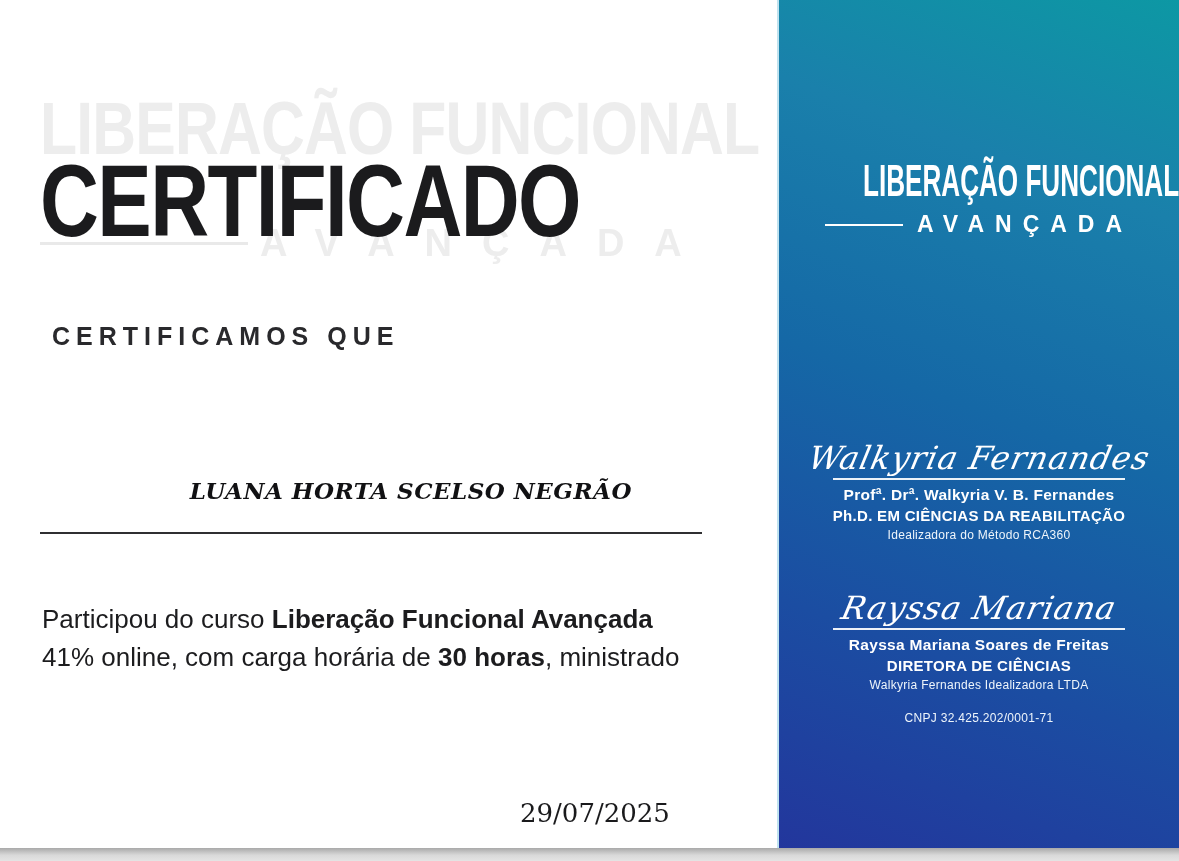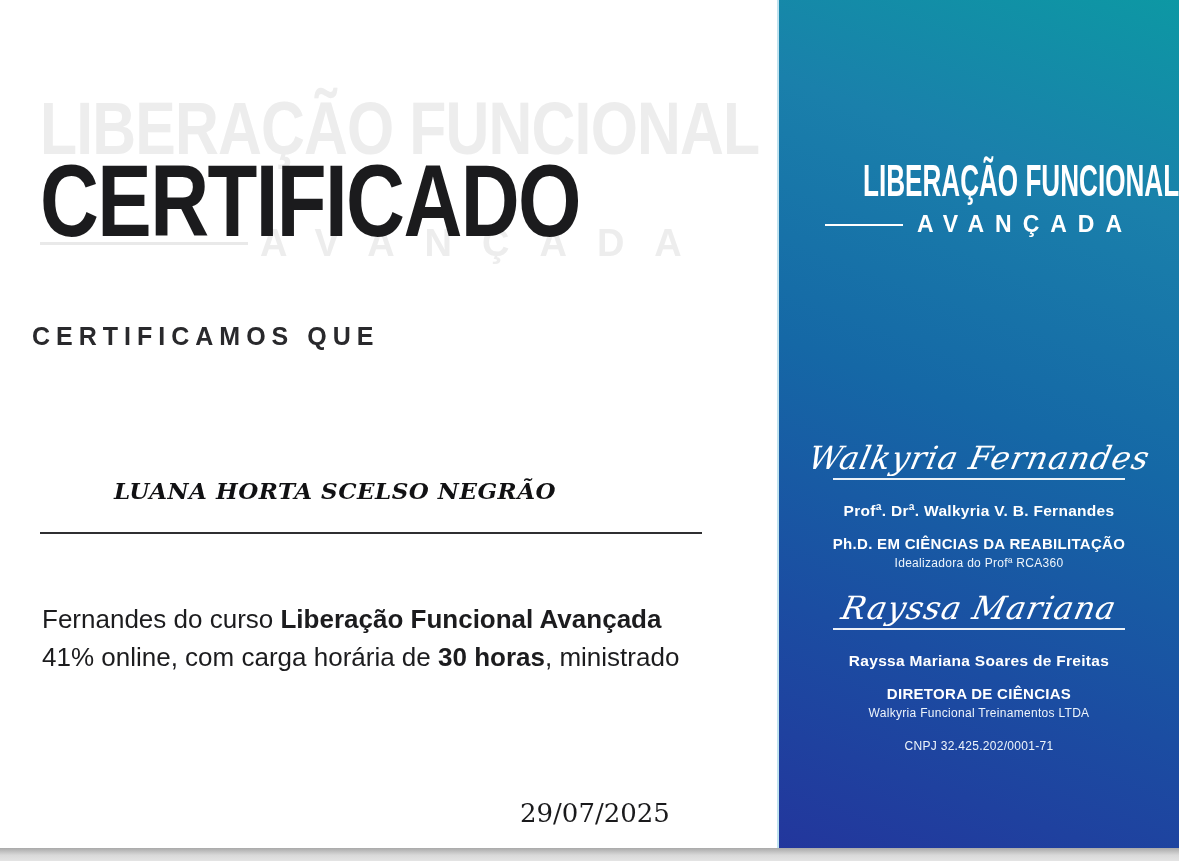--- a/index.html
+++ b/index.html
@@ -59,35 +59,35 @@
     line-height: 1;
     letter-spacing: -2px;
     color: #1b1b1d;
     white-space: nowrap;
     transform: scaleX(0.80);
     transform-origin: left center;
   }
 
   .subtitle {
     position: absolute;
-    left: 32px; top: 322px;
+    left: 52px; top: 322px;
     z-index: 2;
     font-size: 25px;
     font-weight: 600;
     letter-spacing: 6px;
     color: #29292c;
     white-space: nowrap;
   }
 
   .name {
     position: absolute;
-    left: 30px; top: 477px;
+    left: 22px; top: 477px;
     width: 610px;
     z-index: 2;
-    text-align: center;
+    text-align: right;
     font-family: "DejaVu Serif", "Liberation Serif", serif;
     font-style: italic;
     font-weight: 700;
     font-size: 23px;
     letter-spacing: 0.5px;
     color: #111113;
     white-space: nowrap;
   }
 
   .rule {
@@ -184,28 +184,28 @@
     transform: skewX(-12deg);
     white-space: nowrap;
     line-height: 1;
   }
   .sig-line {
     width: 292px;
     border-top: 2px solid rgba(255,255,255,0.92);
     margin-top: 4px;
   }
   .sig-name {
-    margin-top: 22px;
+    margin-top: 6px;
     font-size: 15.5px;
     font-weight: 600;
     letter-spacing: 0.3px;
     white-space: nowrap;
   }
   .sig-title {
-    margin-top: 15px;
+    margin-top: 3px;
     font-size: 15px;
     font-weight: 800;
     letter-spacing: 0.3px;
     white-space: nowrap;
   }
   .sig-sub, .sig-company, .sig-cnpj {
     margin-top: 4px;
     font-size: 12px;
     font-weight: 500;
     letter-spacing: 0.3px;
@@ -239,21 +239,21 @@
     </div>
 
     <h1 class="title">CERTIFICADO</h1>
 
     <div class="subtitle">CERTIFICAMOS QUE</div>
 
     <div class="name">LUANA HORTA SCELSO NEGRÃO</div>
     <div class="rule"></div>
 
     <div class="body-text">
-      <p><span>Fernandes do curso </span><span class="b">Liberação Funcional Avançada</span></p>
+      <p><span>Participou do curso </span><span class="b">Liberação Funcional Avançada</span></p>
       <p><span>41% online, com carga horária de </span><span class="b">30 horas</span><span>, ministrado</span></p>
     </div>
 
     <div class="date">29/07/2025</div>
   </div>
 
   <div class="panel">
 
     <div class="logo">
       <div class="logo1">LIBERAÇÃO FUNCIONAL</div>
@@ -261,27 +261,27 @@
         <span class="logo-dash"></span>
         <span class="logo2">AVANÇADA</span>
       </div>
     </div>
 
     <div class="sig sig1">
       <div class="script">Walkyria Fernandes</div>
       <div class="sig-line"></div>
       <div class="sig-name">Profª. Drª. Walkyria V. B. Fernandes</div>
       <div class="sig-title">Ph.D. EM CIÊNCIAS DA REABILITAÇÃO</div>
-      <div class="sig-sub">Idealizadora do Profª RCA360</div>
+      <div class="sig-sub">Idealizadora do Método RCA360</div>
     </div>
 
     <div class="sig sig2">
       <div class="script">Rayssa Mariana</div>
       <div class="sig-line"></div>
       <div class="sig-name">Rayssa Mariana Soares de Freitas</div>
       <div class="sig-title">DIRETORA DE CIÊNCIAS</div>
-      <div class="sig-company">Walkyria Funcional Treinamentos LTDA</div>
+      <div class="sig-company">Walkyria Fernandes Idealizadora LTDA</div>
       <div class="sig-cnpj">CNPJ 32.425.202/0001-71</div>
     </div>
   </div>
 
   <div class="bottom-strip"></div>
 </div>
 
 </body></html>

